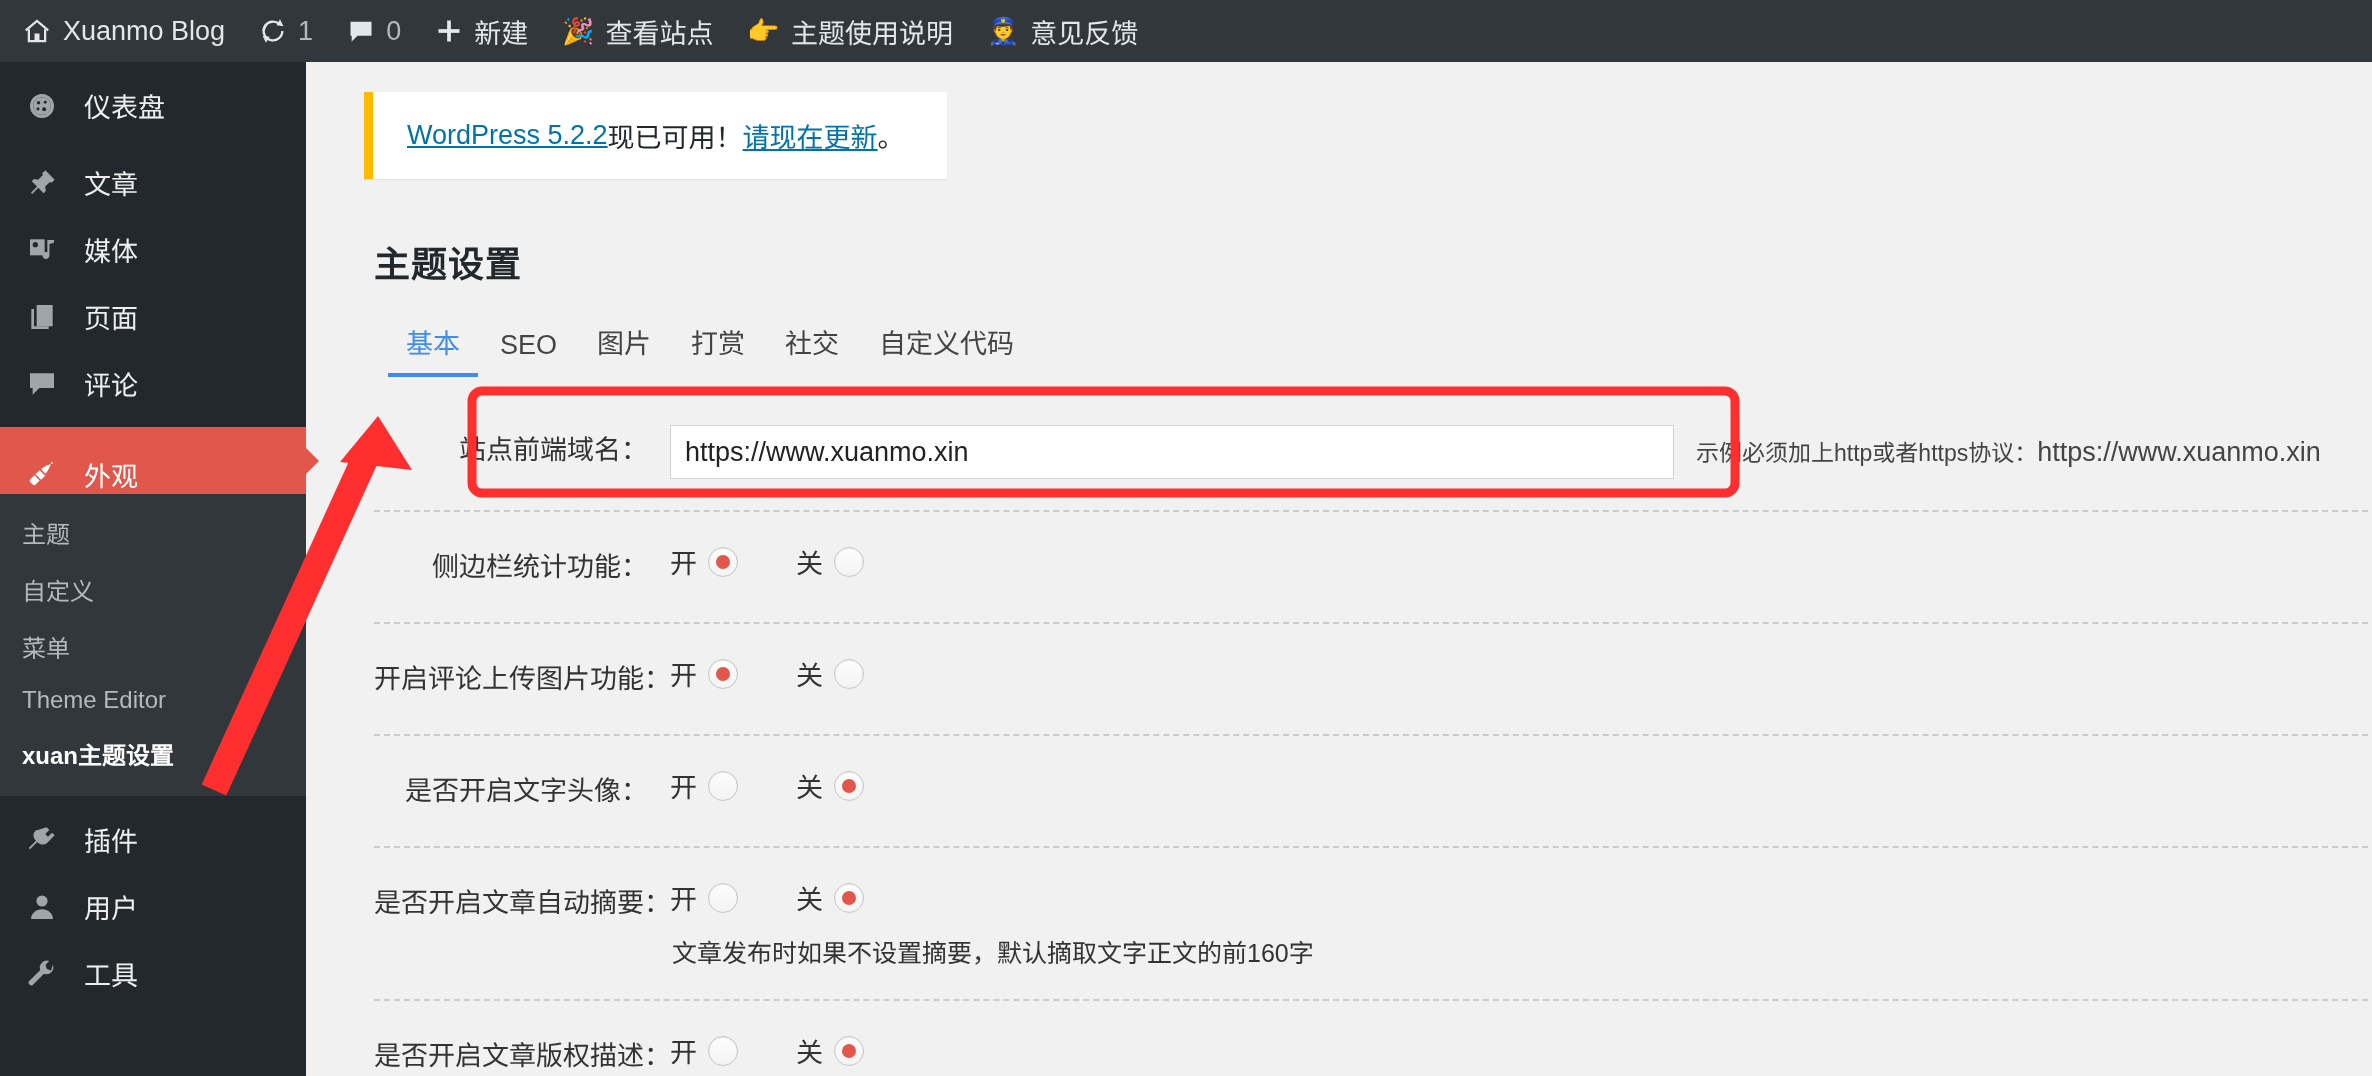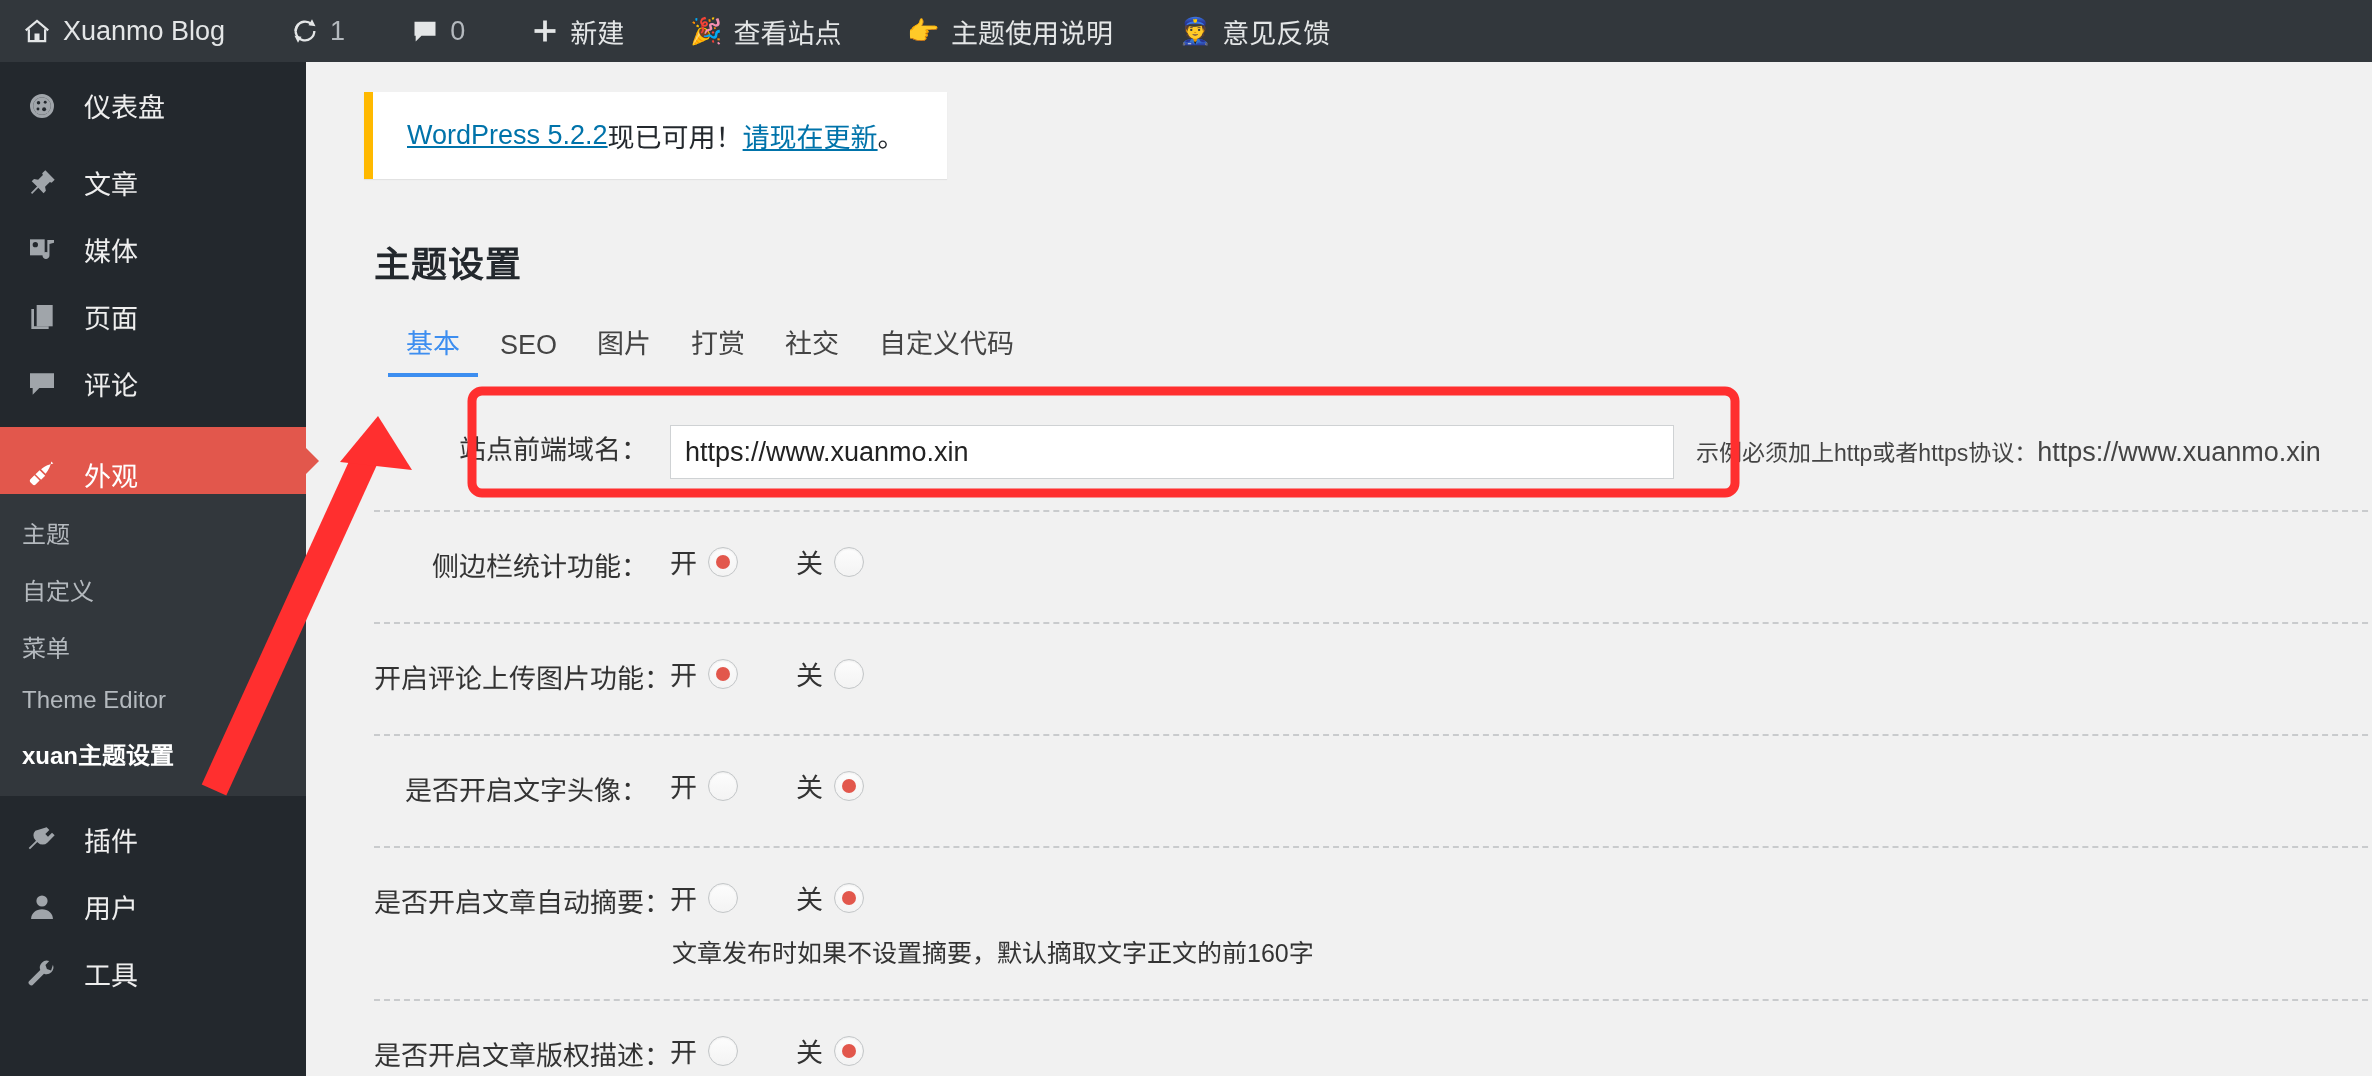--- a/index.html
+++ b/index.html
@@ -15,21 +15,20 @@
 
   
   #adminbar {
     position: absolute; top: 0; left: 0;
     width: 2372px; height: 62px;
     background: #32373c;
     display: flex; align-items: center;
     color: #e4e6e7;
     font-size: 27px;
     z-index: 40;
-    gap: 32px;
   }
   .ab-item {
     display: flex; align-items: center;
     height: 62px;
     padding: 0 17px;
     gap: 11px;
     color: #e4e6e7;
     white-space: nowrap;
     cursor: pointer;
   }

